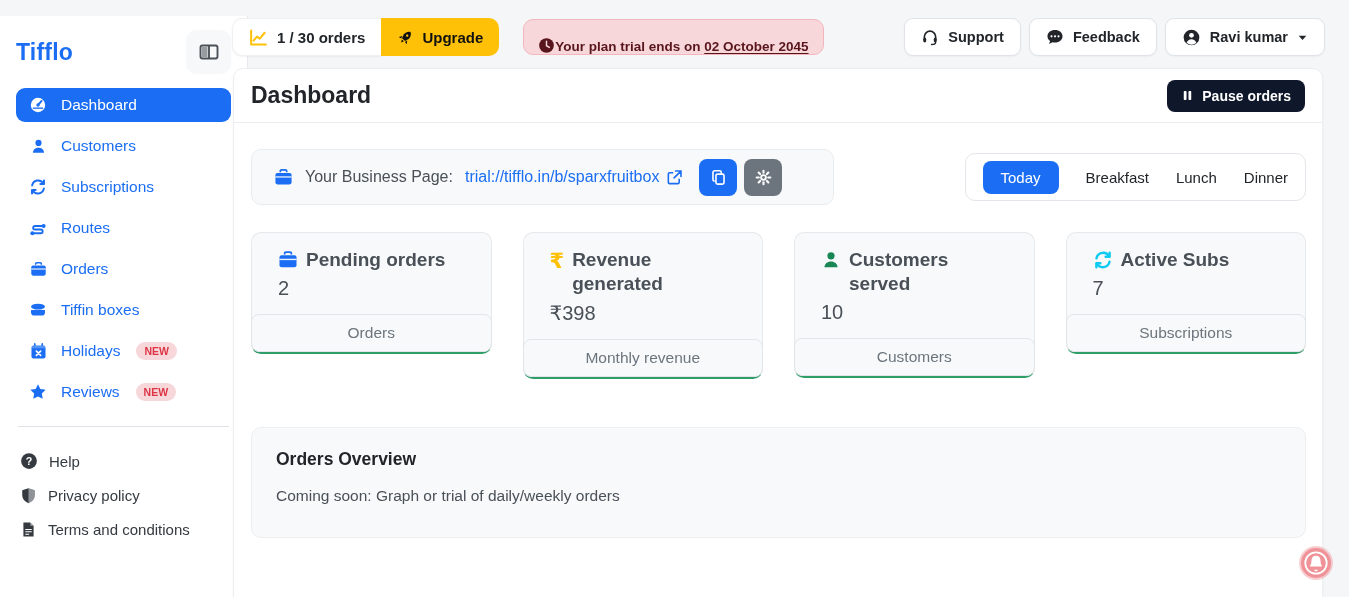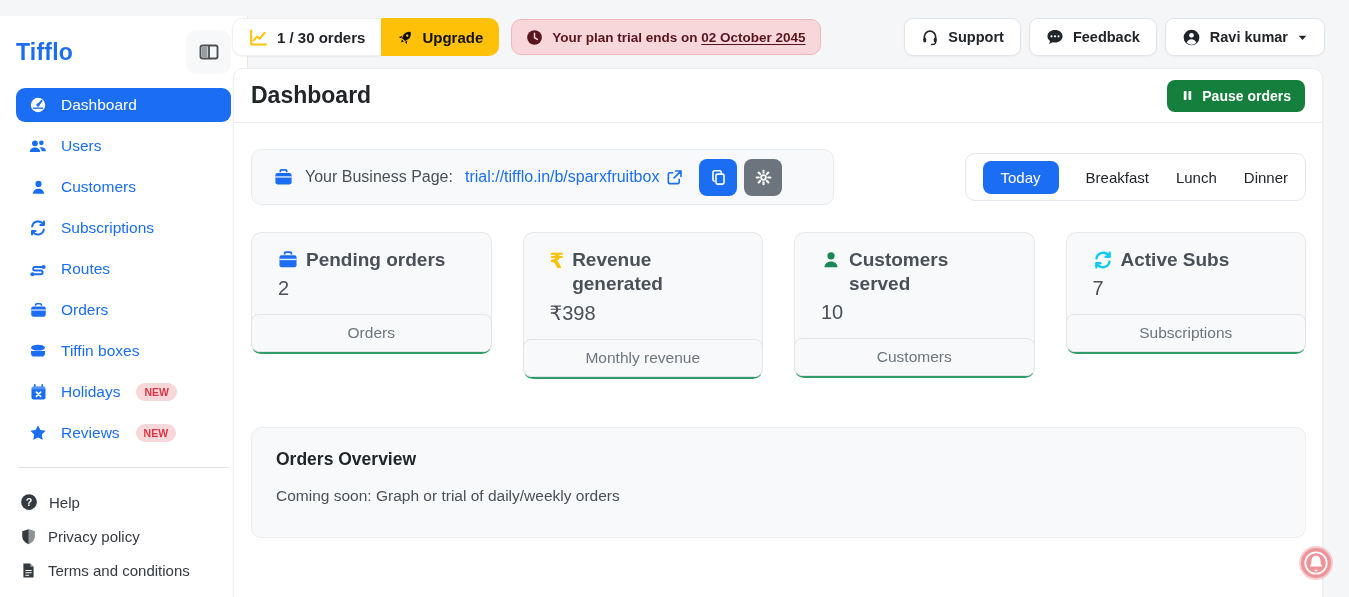--- a/index.html
+++ b/index.html
@@ -31,38 +31,38 @@
   .topbar { position:absolute; left:220px; top:0; right:0; height:66px;
     display:flex; align-items:center; padding:8px 24px 0 12px; }
   .quota-group { display:flex; align-items:stretch; height:38px; }
   .quota-seg { display:flex; align-items:center; gap:9px; background:#fff;
     border:1px solid #eef0f2; border-right:none; border-radius:10px 0 0 10px;
     padding:0 16px; font-size:15px; font-weight:700; color:#212529;
     box-shadow:0 1px 2px rgba(0,0,0,.05); }
   .upgrade-btn { display:flex; align-items:center; gap:8px; background:#ffc107; border:none;
     border-radius:0 10px 10px 0; padding:0 16px; font-size:15px; font-weight:700; color:#111;
     cursor:pointer; font-family:inherit; }
-  .trial-alert { display:flex; align-items:center; gap:9px; margin-left:12px; height:36px;
+  .trial-alert { display:flex; align-items:flex-end; margin-left:24px; height:36px;
     background:#f8d7da; border:1px solid #f2b6bd; border-radius:10px; padding:0 14px;
     color:#58151c; font-size:13.5px; font-weight:600; }
   .trial-alert u { text-underline-offset:2px; }
   .tb-spacer { flex:1; }
   .tb-btn { display:flex; align-items:center; gap:9px; height:38px; background:#fff;
     border:1px solid #e0e4e8; border-radius:9px; padding:8px 16px; font-size:14.5px;
     font-weight:600; color:#212529; cursor:pointer; margin-left:8px;
     box-shadow:0 1px 2px rgba(0,0,0,.04); font-family:inherit; }
 
   
   .main-card { position:absolute; left:233px; top:68px; width:1090px; height:540px;
     background:#fff; border:1px solid #eceef1; border-radius:10px;
     box-shadow:0 1px 3px rgba(0,0,0,.04); }
   .main-header { height:54px; display:flex; align-items:center; justify-content:space-between;
     padding:0 17px; border-bottom:1px solid #eaecef; }
   .main-title { font-size:23px; font-weight:600; color:#212529; }
-  .pause-btn { display:flex; align-items:center; gap:8px; background:#15803d; color:#fff;
+  .pause-btn { display:flex; align-items:center; gap:8px; background:#0f172a; color:#fff;
     border:none; border-radius:8px; padding:8px 14px; font-size:14px; font-weight:600;
     cursor:pointer; font-family:inherit; }
   .content { padding:26px 16px 0 17px; }
   .row1 { display:flex; align-items:center; justify-content:space-between; }
   .biz-bar { width:583px; height:56px; background:#f8f9fa; border:1px solid #e9ecef;
     border-radius:10px; display:flex; align-items:center; padding:0 22px; }
   .biz-label { color:#495057; font-size:16px; margin:0 12px; }
   .biz-link { color:#1b6ef3; font-size:16px; text-decoration:none; display:flex; align-items:center; gap:7px; }
   .sq-btn { width:38px; height:37px; border:none; border-radius:8px; display:flex;
     align-items:center; justify-content:center; cursor:pointer; }
@@ -118,31 +118,20 @@
     <a class="nav-item active">
       <span class="nicon">
         <svg width="18" height="18" viewBox="0 0 16 16">
             <circle cx="8" cy="8" r="6.4" fill="#fff"></circle>
             <path d="M8 8 L11.2 4.4" stroke="#1b6ef3" stroke-width="1.7" stroke-linecap="round"></path>
             <circle cx="8" cy="8" r="1.5" fill="#1b6ef3"></circle>
             <path d="M3.4 10.8h9.2" stroke="#1b6ef3" stroke-width="1.2"></path>
           </svg>
       </span>
       <span>Dashboard</span>
-    </a>
-    <a class="nav-item">
-      <span class="nicon">
-        <svg width="19" height="18" viewBox="0 0 16 16" fill="#1b6ef3">
-            <circle cx="5.3" cy="5.6" r="2.6"></circle>
-            <circle cx="11" cy="5.2" r="2.1"></circle>
-            <path d="M.7 13.3c0-2.5 2.1-4 4.6-4s4.6 1.5 4.6 4z"></path>
-            <path d="M10.9 9.2c2.3 0 4.1 1.3 4.1 3.4h-3.6c-.2-1.4-.9-2.5-2-3.1.5-.2 1-.3 1.5-.3z"></path>
-          </svg>
-      </span>
-      <span>Users</span>
     </a>
     <a class="nav-item">
       <span class="nicon">
         <svg width="17" height="17" viewBox="0 0 16 16" fill="#1b6ef3">
             <circle cx="8" cy="4.6" r="2.9"></circle>
             <path d="M2.8 13.8c0-2.9 2.3-4.7 5.2-4.7s5.2 1.8 5.2 4.7z"></path>
           </svg>
       </span>
       <span>Customers</span>
     </a>

